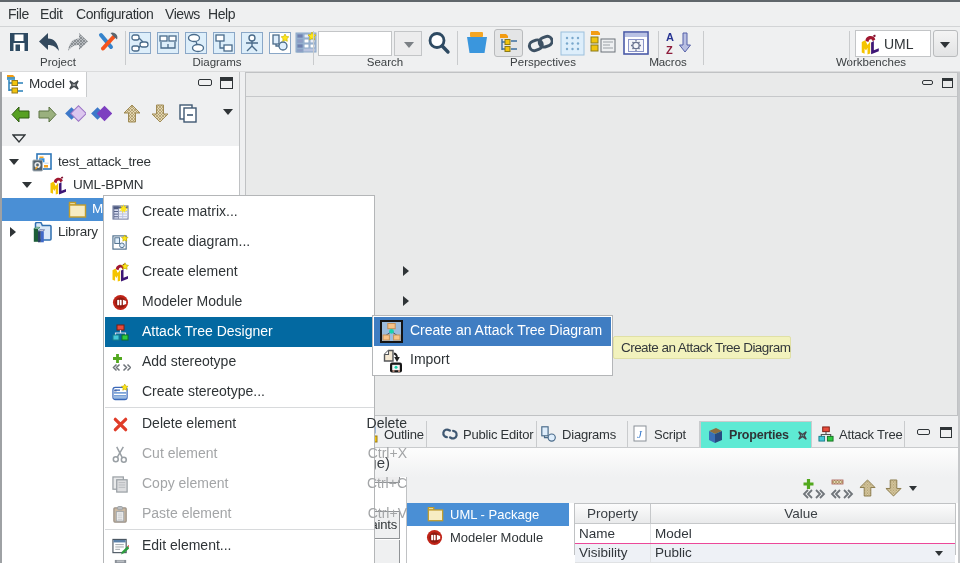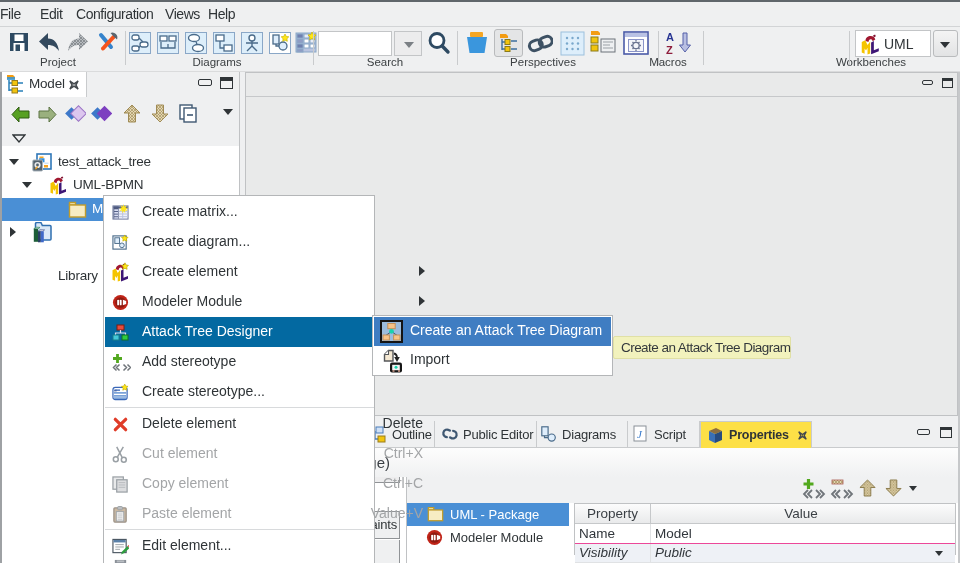--- a/index.html
+++ b/index.html
@@ -24,21 +24,21 @@
 #editor{position:absolute;left:245px;top:72px;width:713px;height:344px;background:#e9eaea;border:1px solid #c0c2c4;box-sizing:border-box;}
 #editorhead{position:absolute;left:0;top:0;width:100%;height:23px;border-bottom:1px solid #c6c8ca;}
 
 #botpanel{position:absolute;left:245px;top:421px;width:713px;height:142px;background:#eff0f1;}
 .btab{position:absolute;top:0;height:27px;font-size:13px;letter-spacing:-0.2px;color:#2f3437;border-right:1px solid #c9cbcd;box-sizing:border-box;white-space:nowrap;}
 .btab .tx{position:absolute;top:6px;}
 #prophead{position:absolute;left:0;top:27px;width:713px;height:29px;background:linear-gradient(#fdfdfd,#f0f1f2);border-bottom:1px solid #d6d8da;}
 #propbody{position:absolute;left:0;top:56px;width:713px;height:86px;background:#ffffff;}
 
 #cmenu{position:absolute;left:103px;top:195px;width:272px;height:380px;background:#ffffff;border:1px solid #b4b6b8;box-sizing:border-box;}
-.mitem{position:absolute;left:1px;width:312px;height:30px;font-size:14px;color:#2f3437;padding-left:16px;}
+.mitem{position:absolute;left:1px;width:312px;height:30px;font-size:14px;color:#2f3437;}
 .mitem .ic{position:absolute;left:7px;top:7px;width:17px;height:17px;}
 .mitem .tx{position:absolute;left:37px;top:6px;white-space:nowrap;}
 .mitem .acc{position:absolute;right:10px;top:6px;color:#2f3437;}
 .mitem .arr{position:absolute;right:8px;top:9px;width:0;height:0;border-left:6px solid #2f3437;border-top:5px solid transparent;border-bottom:5px solid transparent;}
 .mitem.dis .tx,.mitem.dis .acc{color:#a3a5a7;}
 .msep{position:absolute;left:1px;width:269px;height:1px;background:#d8dadc;}
 .mitem.hot{background:#0369a1;}
 .mitem.hot .tx{color:#ffffff;}
 .mitem.hot .arr{border-left-color:#ffffff;}
 
@@ -65,21 +65,21 @@
   <path fill="#a01830" d="M7.2 8.7 C6.6 2.3 16.6 1.2 17.8 7.0 L14.8 8.9 C14.3 5.6 10.3 6.1 10.4 9.9 Z"></path>
   <path fill="#7d1030" d="M15.3 2.6 l2.2-.9 .9 1.8 -2.1 1z"></path>
 </g>
 </defs>
     </svg>
 
   <div class="abs" style="left:0;top:0;width:960px;height:2px;background:#60666b;"></div>
   <div class="abs" style="left:0;top:2px;width:2px;height:561px;background:#9ea1a4;"></div>
   <div class="abs" style="left:958px;top:2px;width:2px;height:561px;background:#c6c8ca;"></div>
   <div id="menubar">
-    <span style="left:0;">File</span>
+    <span style="left:8px;">File</span>
       <span style="left:40px;">Edit</span>
       <span style="left:76px;">Configuration</span>
       <span style="left:165px;">Views</span>
       <span style="left:208px;">Help</span>
   </div>
   <div id="toolbar">
 
     <svg class="abs" style="left:8px;top:4px;" width="22" height="22" viewBox="0 0 22 22">
         <path fill="#2e4a62" d="M2 2h18v18H2z"></path>
         <rect x="6.5" y="3.5" width="9" height="6.5" fill="#fff"></rect>
@@ -351,35 +351,35 @@
       <div class="trow" style="top:76px;">
         <div style="position:absolute;left:8px;top:5px;width:0;height:0;border-left:6px solid #2f3437;border-top:5px solid transparent;border-bottom:5px solid transparent;"></div>
         <svg style="position:absolute;left:28px;top:0px;" width="22" height="21" viewBox="0 0 22 21">
             <path d="M5.5 1.5 a1.5 1.5 0 0 1 1.5-1 h3 a1.5 1.5 0 0 1 1.5 1 l.8 2 H20 a1 1 0 0 1 1 1 V17 a1 1 0 0 1-1 1 H5.5z" fill="#dae8f7" stroke="#2f6fb0" stroke-width="1.5"></path>
             <path fill="#e8f4ee" stroke="#3a8a68" stroke-width="0.8" d="M3.8 6.8 l2.2-1.6 4 .2 -2 1.6z"></path>
             <path fill="#1d5e38" d="M3.8 6.8 h4.2 v13 h-4.2z"></path>
             <path fill="#eeeef8" stroke="#5a6a9a" stroke-width="0.8" d="M8 9.2 l2-1.5 4.6.2 -1.8 1.4z"></path>
             <path fill="#2a3f66" d="M8 9.3 h2.8 v11 h-2.8z"></path>
             <path fill="#3f68c8" d="M10.8 9.3 h3 v11 h-3z"></path>
           </svg>
-        <span class="lbl" style="left:56px;margin-top:44px;">Library</span>
+        <span class="lbl" style="left:56px;">Library</span>
       </div>
     </div>
   </div>
   <div id="editor">
     <div id="editorhead">
       <div style="position:absolute;left:676px;top:7px;width:9px;height:3px;border:1.5px solid #2f3437;border-radius:2px;"></div>
       <div style="position:absolute;left:696px;top:5px;width:9px;height:8px;border:1.5px solid #2f3437;">
           <div style="position:absolute;left:0;top:0;width:9px;height:2px;background:#2f3437;"></div>
         </div>
     </div>
   </div>
   <div id="botpanel">
     <div class="abs" style="left:0;top:0;width:713px;height:27px;background:#eff0f1;border-bottom:1px solid #c9cbcd;box-sizing:border-box;"></div>
-    <div class="btab" style="left:122px;width:68px;">
+    <div class="btab" style="left:114px;width:68px;">
       <svg style="position:absolute;left:5px;top:5px;" width="16" height="17" viewBox="0 0 16 17">
           <g fill="none" stroke="#4a7dbb" stroke-width="1.3">
             <path d="M3 5 L3 13 M3 13 H6"></path>
           </g>
           <rect x="4" y="1" width="7" height="6" fill="#cfe0f5" stroke="#4a7dbb"></rect>
           <rect x="6" y="10" width="7" height="6" fill="#f1c40f" stroke="#9a7d1a"></rect>
         </svg>
       <span class="tx" style="left:25px;">Outline</span>
     </div>
     <div class="btab" style="left:190px;width:102px;">
@@ -401,30 +401,39 @@
         </svg>
       <span class="tx" style="left:27px;">Diagrams</span>
     </div>
     <div class="btab" style="left:383px;width:72px;">
       <svg style="position:absolute;left:5px;top:4px;" width="16" height="18" viewBox="0 0 16 18">
           <rect x="1" y="1" width="12" height="15" fill="#fff" stroke="#8a9098"></rect>
           <text x="4" y="13" font-size="11" font-style="italic" fill="#3a7ccc" font-family="Liberation Serif">J</text>
         </svg>
       <span class="tx" style="left:26px;">Script</span>
     </div>
-    <div class="btab" style="left:455px;width:112px;background:#fde047;border:1px solid #c9cbcd;border-bottom:none;">
+    <div class="btab" style="left:455px;width:112px;background:#5eead4;border:1px solid #c9cbcd;border-bottom:none;">
       <svg style="position:absolute;left:6px;top:5px;" width="17" height="17" viewBox="0 0 17 17">
           <path fill="#8d6e3f" d="M2 4 l7-3 6 3 -7 3z"></path>
           <path fill="#3a6fb5" d="M2 4 v9 l6 3 V7z"></path>
           <path fill="#274b80" d="M15 4 v9 l-7 3 V7z"></path>
         </svg>
       <span class="tx" style="left:28px;font-weight:bold;font-size:12.5px;">Properties</span>
       <svg style="position:absolute;left:96px;top:8px;" width="11" height="11" viewBox="0 0 13 13">
           <path stroke="#43484d" stroke-width="1.6" fill="none" d="M2 2 C4 4 5 4 6.5 5.5 C8 4 9 4 11 2 M2 11 C4 9 5 9 6.5 7.5 C8 9 9 9 11 11 M2 2 C3 3.5 3 4 4.5 6.5 C3 9 3 9.5 2 11 M11 2 C10 3.5 10 4 8.5 6.5 C10 9 10 9.5 11 11"></path>
         </svg>
+    </div>
+    <div class="btab" style="left:567px;width:93px;">
+      <svg style="position:absolute;left:6px;top:5px;" width="16" height="16" viewBox="0 0 17 17">
+          <rect x="5" y="1" width="7" height="5" fill="#e74c3c" stroke="#7e1a10"></rect>
+          <path fill="none" stroke="#555" stroke-width="1.2" d="M8.5 6 V9 M3.5 12 V9 H13.5 V12"></path>
+          <rect x="1" y="11" width="6" height="5" fill="#45c8d8" stroke="#1a7e8a"></rect>
+          <rect x="10" y="11" width="6" height="5" fill="#2ecc40" stroke="#156e22"></rect>
+        </svg>
+      <span class="tx" style="left:27px;">Attack Tree</span>
     </div>
     <div class="abs" style="left:672px;top:8px;width:11px;height:4px;border:1.5px solid #2f3437;border-radius:2px;"></div>
     <div class="abs" style="left:695px;top:6px;width:10px;height:9px;border:1.5px solid #2f3437;">
         <div style="position:absolute;left:0;top:0;width:10px;height:2px;background:#2f3437;"></div>
       </div>
     <div id="prophead">
         <span style="position:absolute;right:568px;top:6px;font-size:15px;color:#3a3f44;white-space:nowrap;">Model (Package)</span>
       </div>
     <div id="propbody">
 
@@ -482,21 +491,21 @@
         <div style="position:absolute;left:0;top:0;width:380px;height:19px;background:linear-gradient(#fcfcfc,#e9eaeb);border-bottom:1px solid #c6c8ca;">
           <span style="position:absolute;left:0px;width:75px;text-align:center;top:2px;color:#3a3f44;">Property</span>
           <span style="position:absolute;left:76px;width:300px;text-align:center;top:2px;color:#3a3f44;">Value</span>
           <div style="position:absolute;left:75px;top:0;width:1px;height:19px;background:#c6c8ca;"></div>
         </div>
         <div style="position:absolute;left:0;top:20px;width:380px;height:19px;border-bottom:4px solid #ec4899;">
           <span style="position:absolute;left:4px;top:2px;">Name</span>
           <span style="position:absolute;left:80px;top:2px;">Model</span>
           <div style="position:absolute;left:75px;top:0;width:1px;height:19px;background:#e0e2e4;"></div>
         </div>
-        <div style="position:absolute;left:0;top:40px;width:380px;height:18px;background:#eef1f6;border-bottom:1px solid #e0e2e4;font-style:italic;">
+        <div style="position:absolute;left:0;top:40px;width:380px;height:18px;background:#eef1f6;border-bottom:1px solid #e0e2e4;">
           <span style="position:absolute;left:4px;top:1px;">Visibility</span>
           <span style="position:absolute;left:80px;top:1px;">Public</span>
           <div style="position:absolute;left:75px;top:0;width:1px;height:18px;background:#e0e2e4;"></div>
           <div style="position:absolute;right:12px;top:7px;width:0;height:0;border-top:5px solid #2f3437;border-left:4px solid transparent;border-right:4px solid transparent;"></div>
         </div>
       </div>
     </div>
   </div>
   <div id="cmenu">
     <div class="mitem" style="top:1px;">
@@ -605,21 +614,21 @@
       <span class="acc">Ctrl+C</span>
     </div>
     <div class="mitem dis" style="top:303px;">
       <svg class="ic" viewBox="0 0 18 18">
           <rect x="2" y="2" width="13" height="15" rx="1" fill="#cbb9a2" stroke="#9a9085" stroke-width="1.3"></rect>
           <rect x="6" y="0.5" width="5" height="3.5" rx="1" fill="#bdbfc2" stroke="#9aa0a5"></rect>
           <rect x="4.5" y="6" width="8" height="10" fill="#f2f2f2" stroke="#9aa0a5"></rect>
           <path stroke="#c5c7c9" d="M6 8.5h5M6 10.5h5M6 12.5h5M6 14.5h5"></path>
         </svg>
       <span class="tx">Paste element</span>
-      <span class="acc">Value+V</span>
+      <span class="acc">Ctrl+V</span>
     </div>
     <div class="msep" style="top:333px;"></div>
     <div class="mitem" style="top:335px;">
       <svg class="ic" viewBox="0 0 18 18">
           <rect x="1" y="1.5" width="14" height="14" fill="#fff" stroke="#4a5560" stroke-width="1.2"></rect>
           <rect x="1.6" y="2.1" width="12.8" height="2.6" fill="#5a80a8"></rect>
           <path stroke="#9aa0a5" d="M3.5 7h9M3.5 9.5h9M3.5 12h5"></path>
           <path fill="#2e9e3f" d="M16.5 8.5 L11 14 L9.5 17.5 L13 16 L18.5 10.5z"></path>
           <path fill="#e05050" d="M16.5 8.5 L18.5 10.5 L19.5 9.5 L17.5 7.5z"></path>
         </svg>

